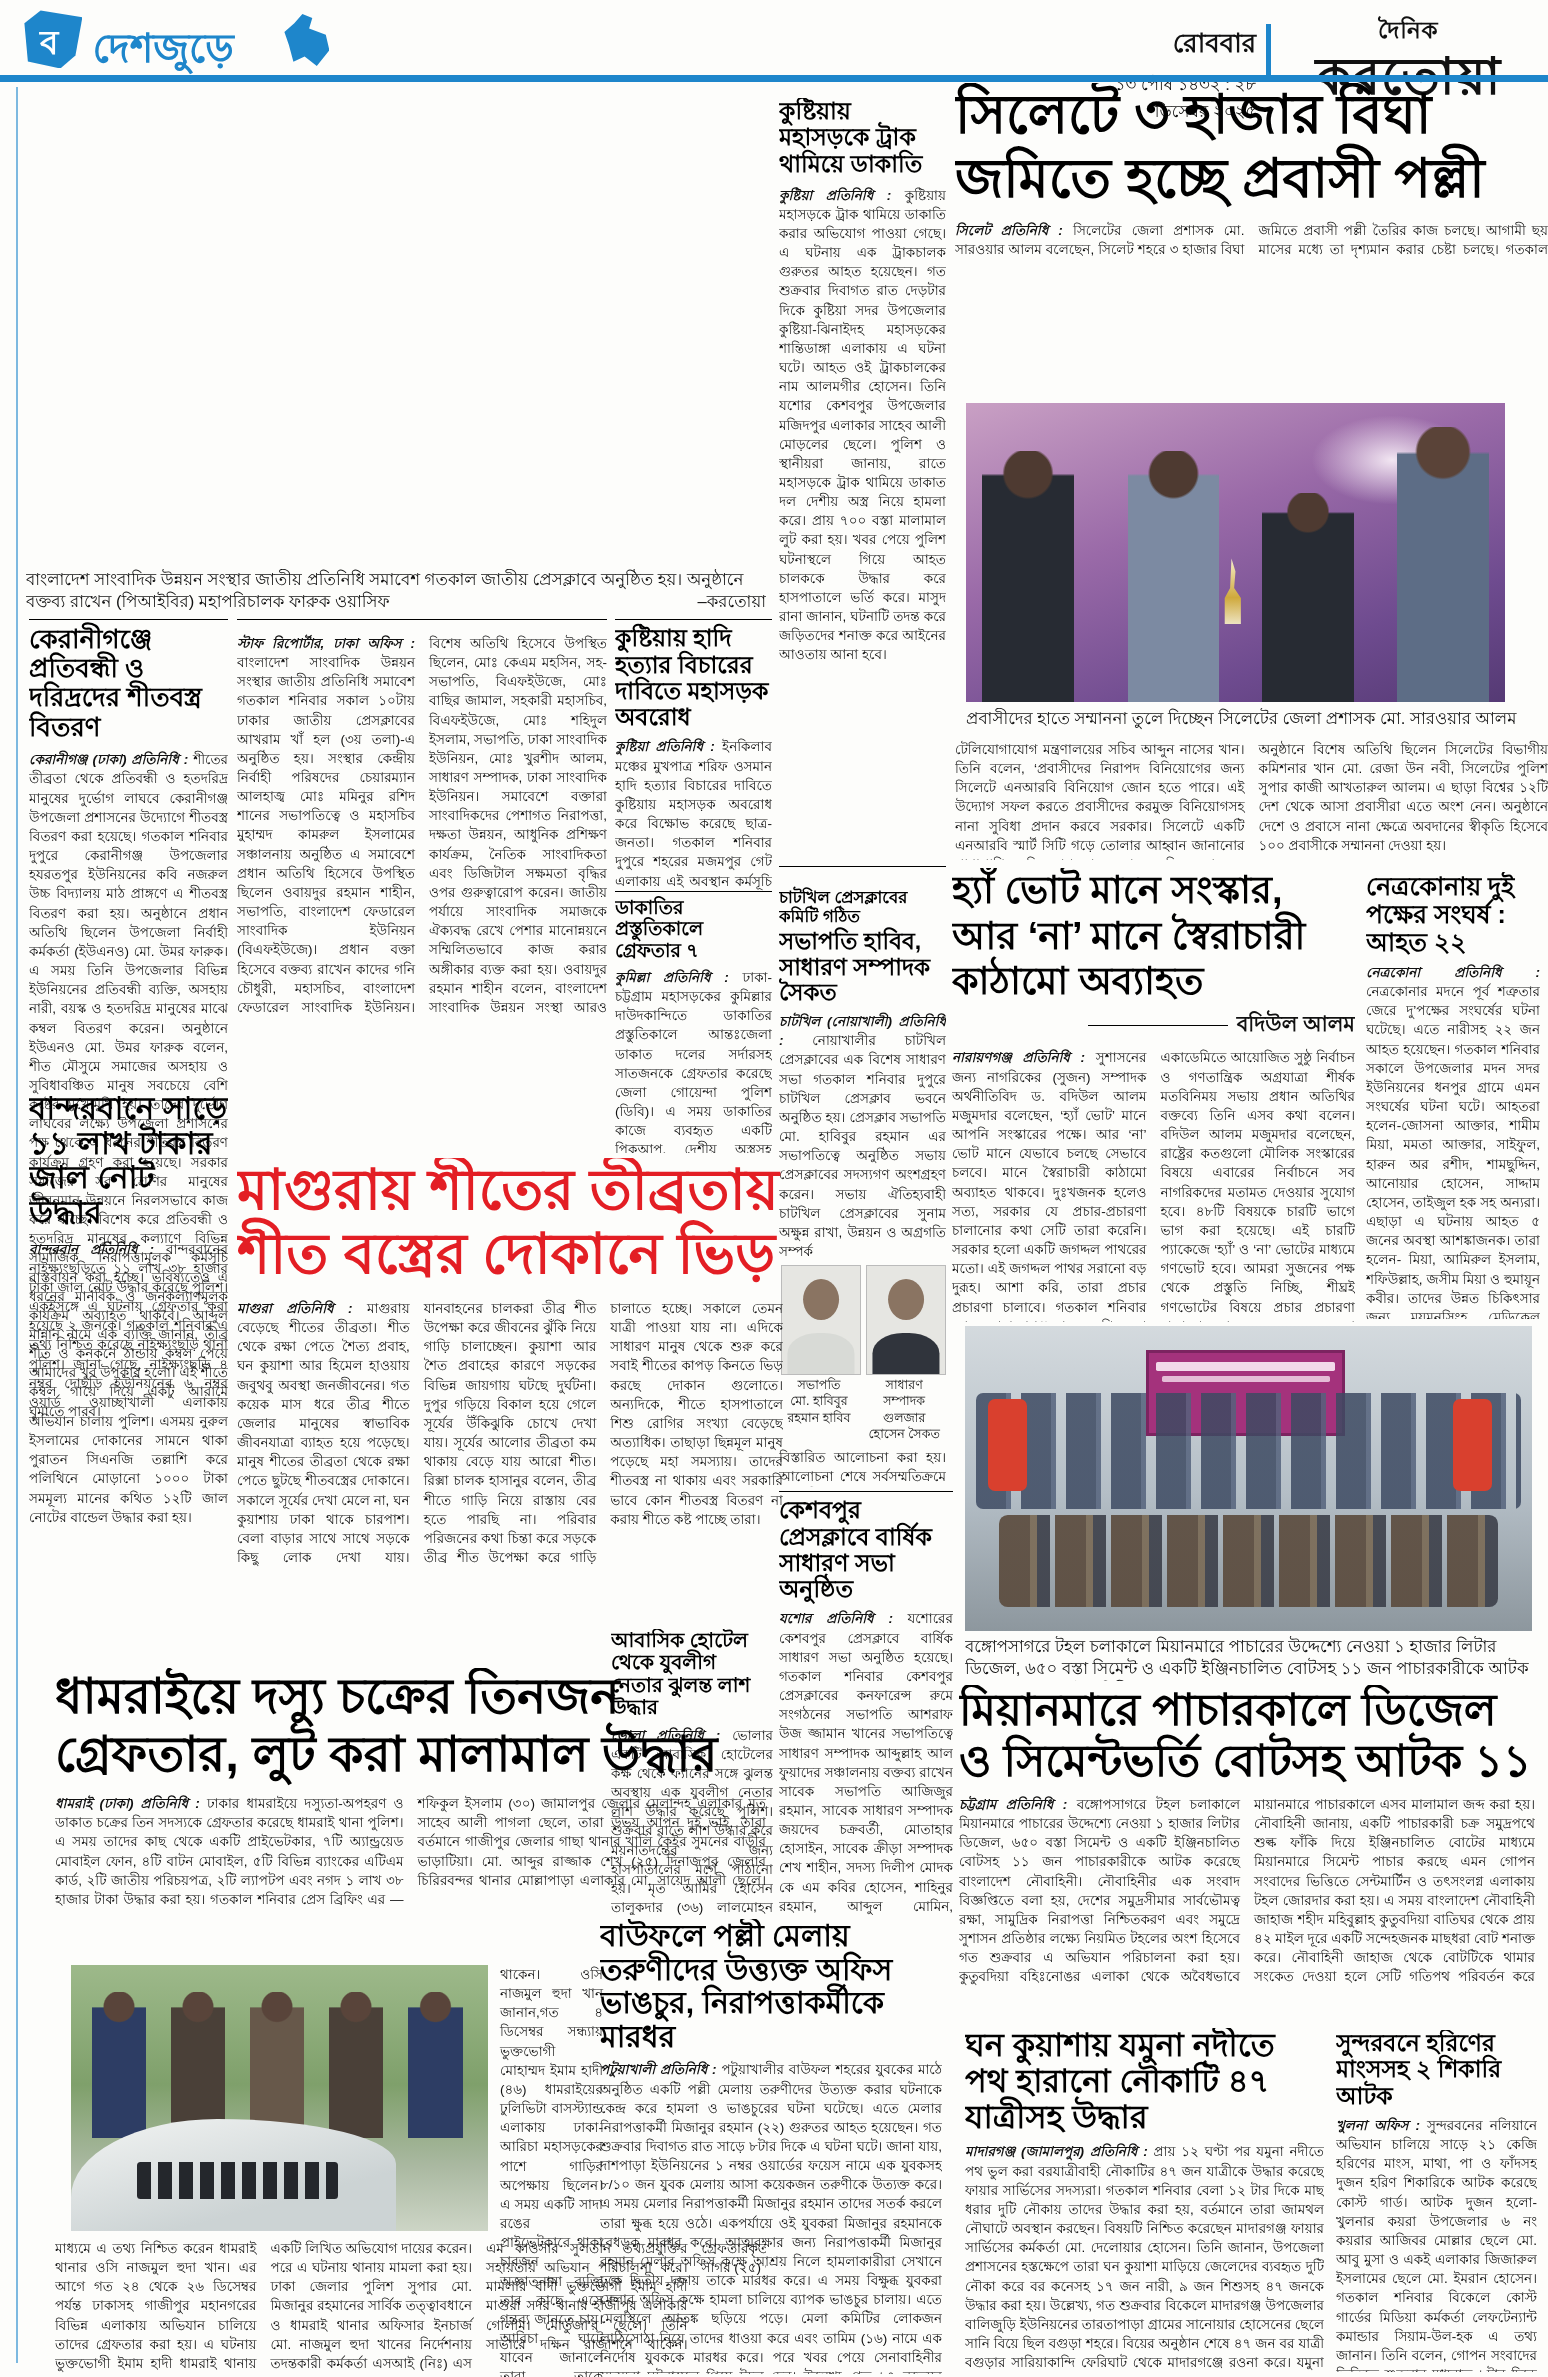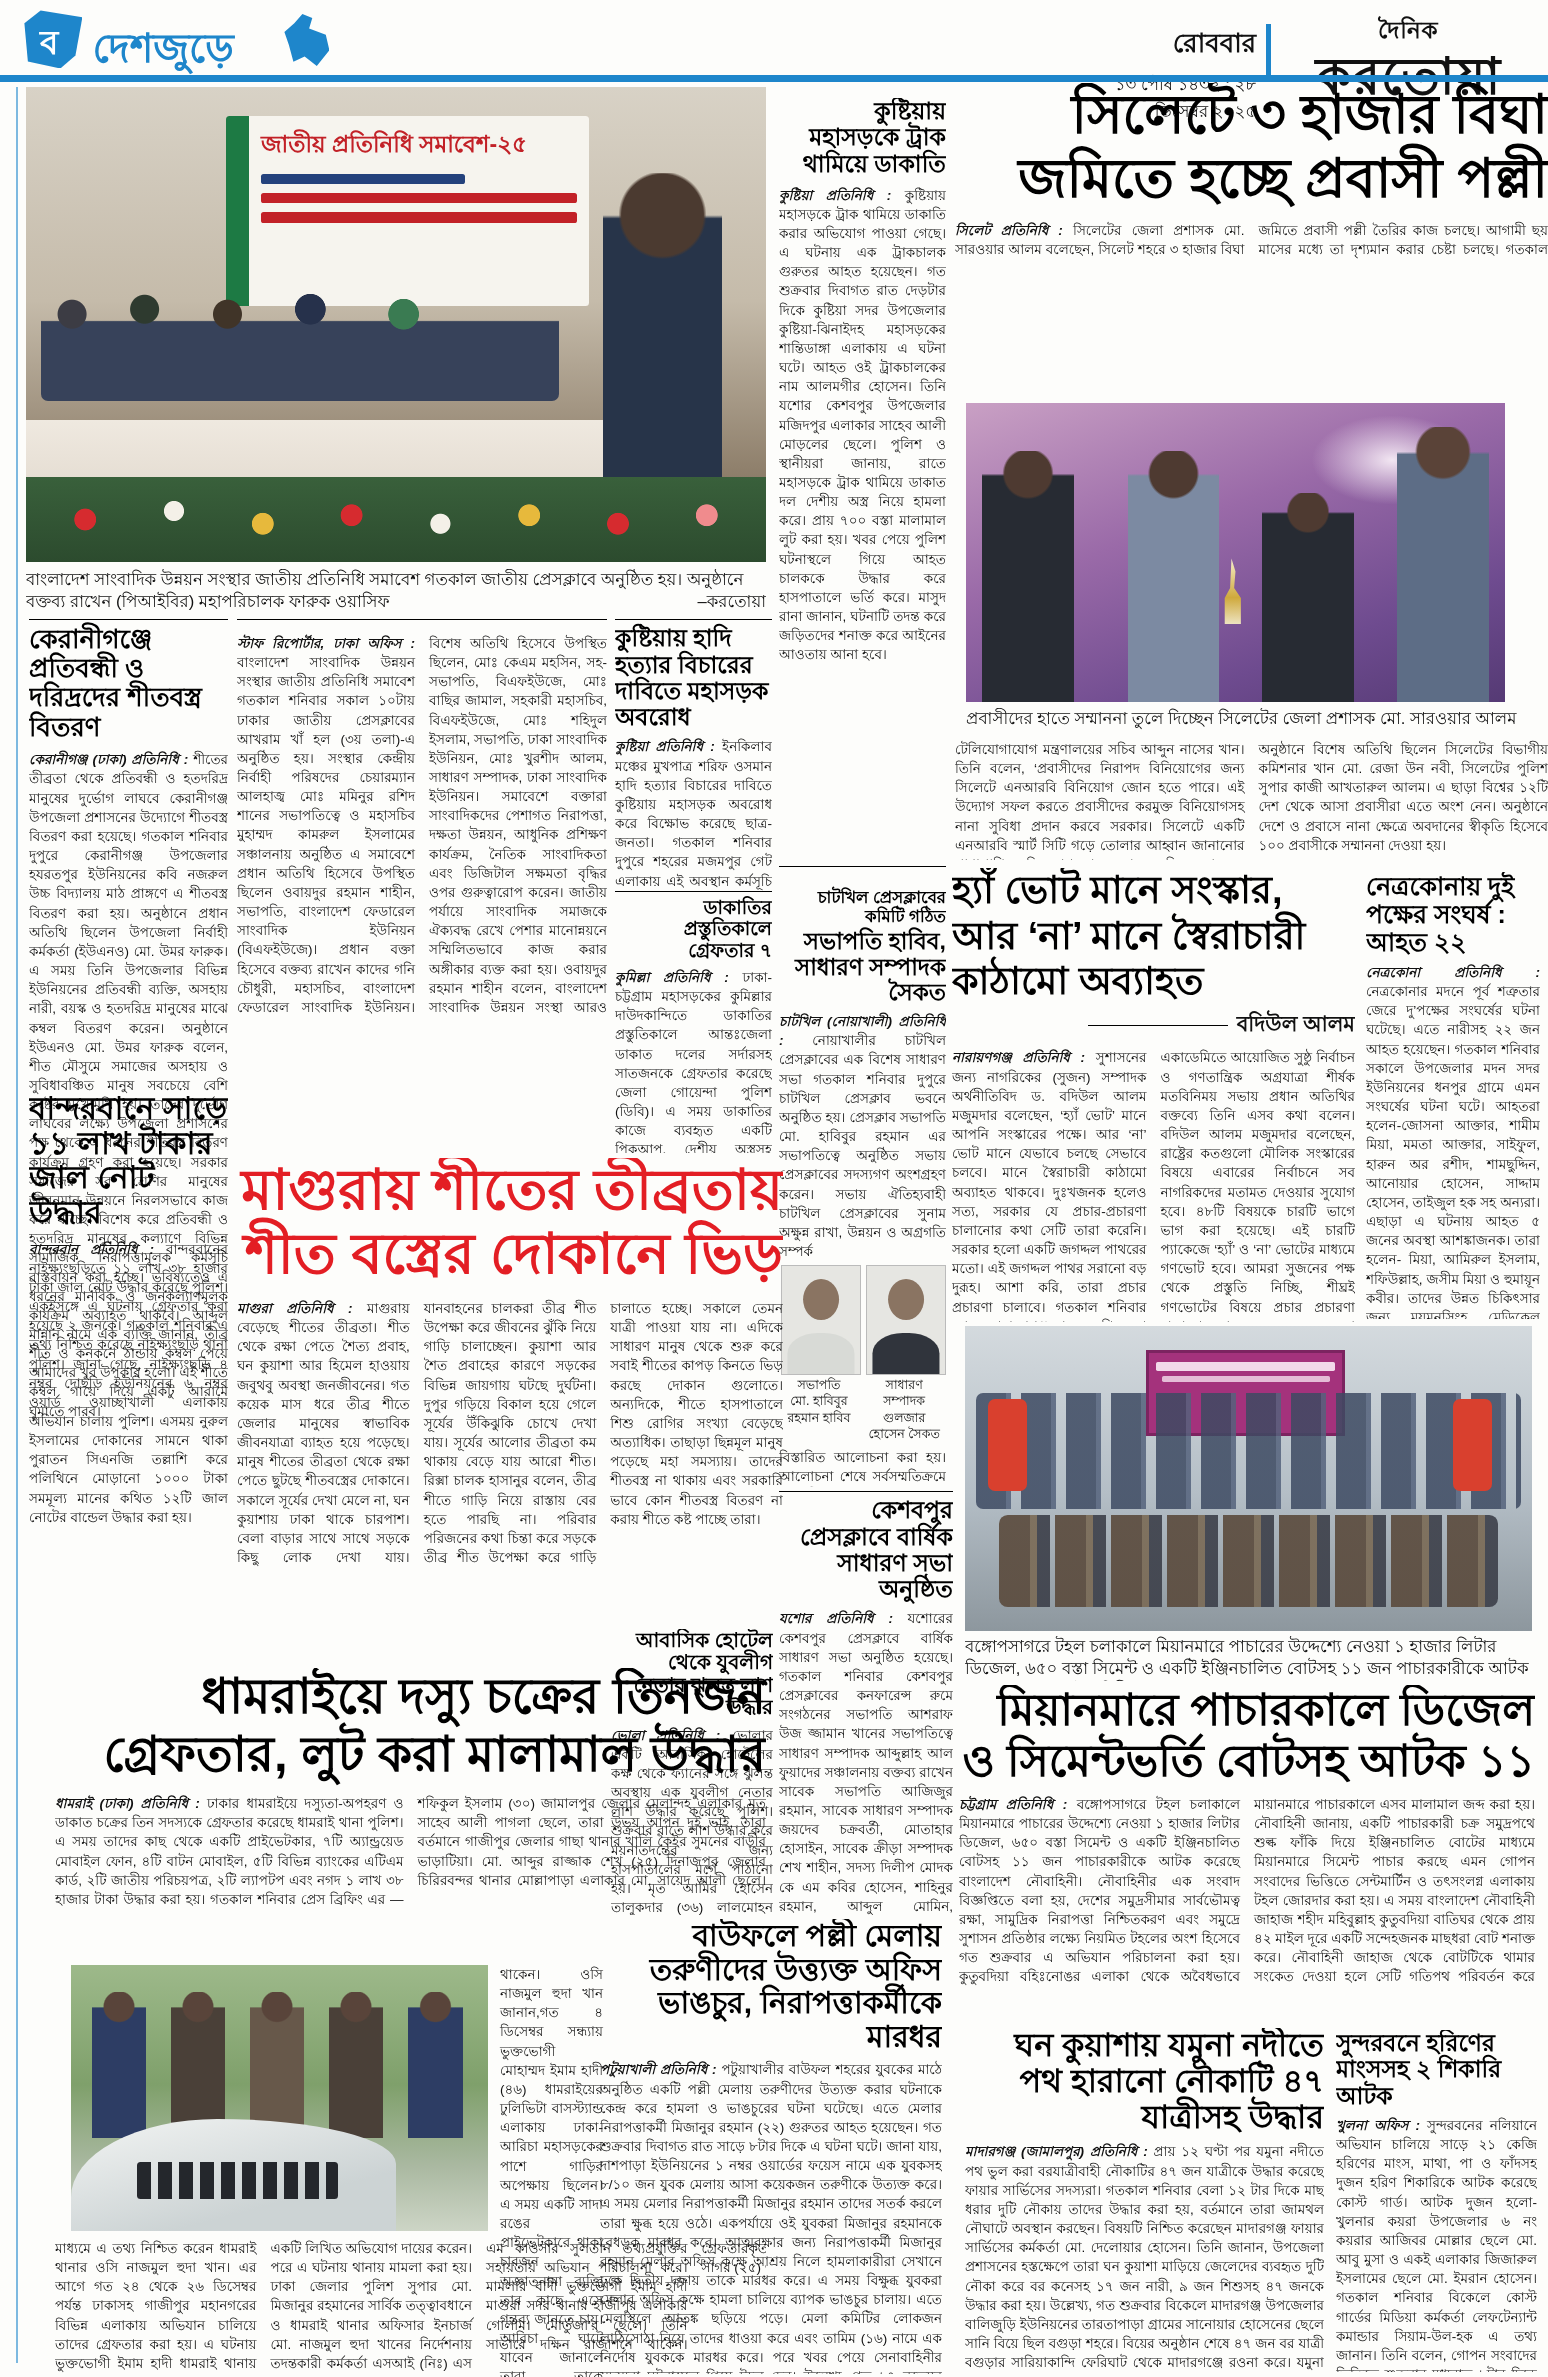--- a/index.html
+++ b/index.html
@@ -19,21 +19,21 @@
   #dateblock .dt{font-size:16.6px;margin-top:5.2px;margin-left:32px;}
   #mast-divider{right:277px;top:24.4px;width:5.2px;height:54px;background:#1e86cb;}
   #mast{right:8.7px;top:12.2px;width:262px;text-align:center;}
   #mast .top{font-size:23px;font-weight:bold;letter-spacing:0.9px;}
   #mast .name{font-size:51px;font-weight:bold;letter-spacing:0.9px;line-height:1.0;}
   #blue-rule{left:0;top:75px;width:1548px;height:7px;background:#1e86cb;}
   #left-rule{left:15.7px;top:87px;width:2.6px;height:2276px;background:#7db9e0;}
   
   .art{position:absolute;overflow:hidden;}
   .hl{font-weight:bold;color:#000;line-height:1.12;}
-  .hl.center{text-align:right;}
+  .hl.center{text-align:left;}
   .byline{font-weight:bold;font-style:italic;}
   .body{font-size:13.5px;line-height:1.42;text-align:justify;margin:0;}
   .cols2{column-count:2;column-gap:14px;}
   .cols3{column-count:3;column-gap:14px;}
   .capt{font-size:16.6px;line-height:1.32;}
   .credit{float:right;font-weight:normal;}
   .toprule{border-top:1.7px solid #000;padding-top:5.2px;}
   .authline{display:flex;align-items:center;justify-content:flex-end;gap:8.7px;margin:3.5px 0 5.2px 0;}
   .authline .ln{flex:0 0 140px;border-top:1.7px solid #000;}
   .authline .nm{font-size:21px;font-weight:bold;}
@@ -98,32 +98,20 @@
     <div class="dt">১৩ পৌষ ১৪৩২ : ২৮ ডিসেম্বর ২০২৫</div>
   </div>
   <div class="abs" id="mast-divider"></div>
   <div class="abs" id="mast">
     <div class="top">দৈনিক</div>
     <div class="name">করতোয়া</div>
   </div>
   <div class="abs" id="blue-rule"></div>
   <div class="abs" id="left-rule"></div>
 
-  <div class="photo ph-conf" style="left:26px;top:87px;width:740px;height:475px;">
-    <div class="banner">
-      <div style="margin:10.5px 12.2px 0;color:#c22127;font-weight:bold;font-size:23px;">জাতীয় প্রতিনিধি সমাবেশ-২৫</div>
-      <i></i>
-        <i></i>
-        <i></i>
-    </div>
-    <div class="guests"></div>
-    <div class="speaker"></div>
-    <div class="table"></div>
-    <div class="flowers"></div>
-  </div>
   <div class="art capt" style="left:26px;top:569px;width:740px;height:47px;">
     <span>বাংলাদেশ সাংবাদিক উন্নয়ন সংস্থার জাতীয় প্রতিনিধি সমাবেশ গতকাল জাতীয় প্রেসক্লাবে অনুষ্ঠিত হয়। অনুষ্ঠানে বক্তব্য রাখেন (পিআইবির) মহাপরিচালক ফারুক ওয়াসিফ</span>
     <span class="credit">–করতোয়া</span>
   </div>
 
   <div class="art" style="left:779px;top:98px;width:167px;height:763px;">
     <div class="hl center" style="font-size:23.5px;">কুষ্টিয়ায় মহাসড়কে ট্রাক থামিয়ে ডাকাতি</div>
     <p class="body" style="margin-top:8.7px;"><span class="byline">কুষ্টিয়া প্রতিনিধি :</span> <span>কুষ্টিয়ায় মহাসড়কে ট্রাক থামিয়ে ডাকাতি করার অভিযোগ পাওয়া গেছে। এ ঘটনায় এক ট্রাকচালক গুরুতর আহত হয়েছেন। গত শুক্রবার দিবাগত রাত দেড়টার দিকে কুষ্টিয়া সদর উপজেলার কুষ্টিয়া-ঝিনাইদহ মহাসড়কের শান্তিডাঙ্গা এলাকায় এ ঘটনা ঘটে। আহত ওই ট্রাকচালকের নাম আলমগীর হোসেন। তিনি যশোর কেশবপুর উপজেলার মজিদপুর এলাকার সাহেব আলী মোড়লের ছেলে। পুলিশ ও স্থানীয়রা জানায়, রাতে মহাসড়কে ট্রাক থামিয়ে ডাকাত দল দেশীয় অস্ত্র নিয়ে হামলা করে। প্রায় ৭০০ বস্তা মালামাল লুট করা হয়। খবর পেয়ে পুলিশ ঘটনাস্থলে গিয়ে আহত চালককে উদ্ধার করে হাসপাতালে ভর্তি করে। মাসুদ রানা জানান, ঘটনাটি তদন্ত করে জড়িতদের শনাক্ত করে আইনের আওতায় আনা হবে।</span></p>
   </div>
 

